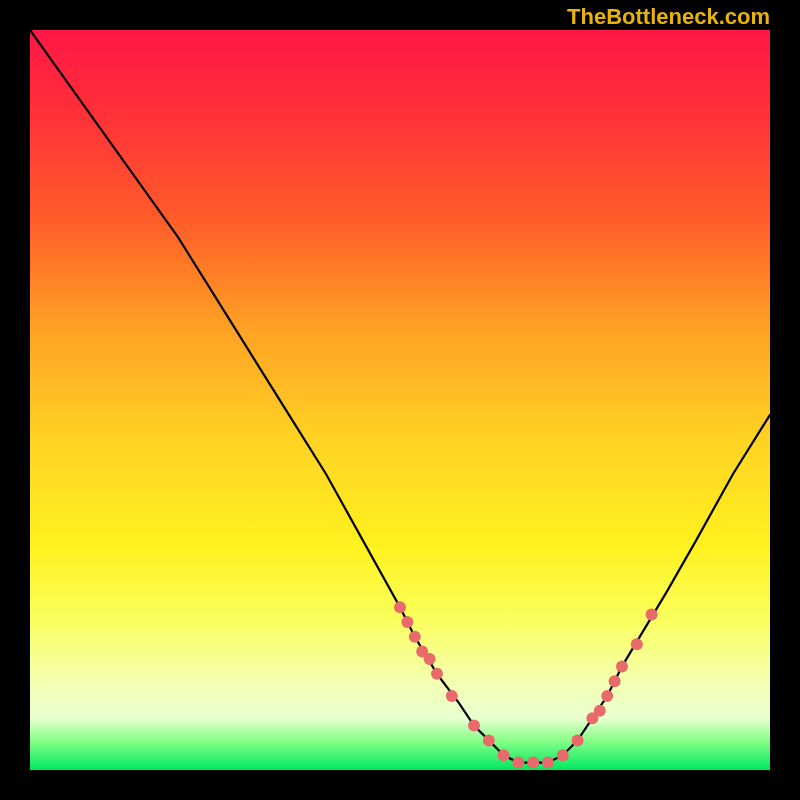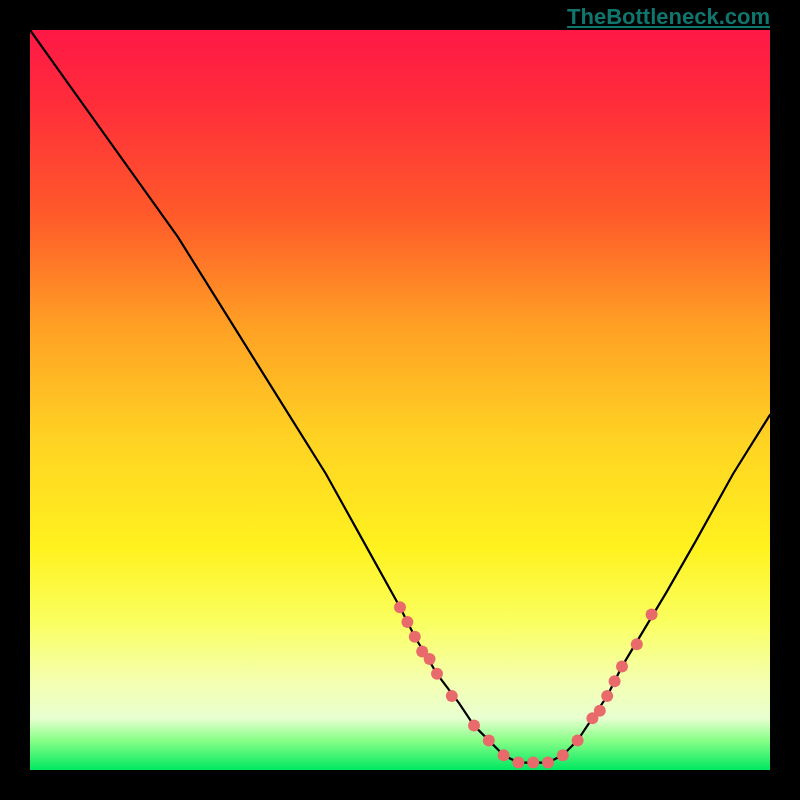--- a/index.html
+++ b/index.html
@@ -35,25 +35,24 @@
       #f4ffb0 88%,
       #e8ffd0 93%,
       #88ff88 96%,
       #00e860 100%
     );
   }
   .attribution {
     position: absolute;
     top: 4px;
     right: 30px;
-    color: #0f766e;
+    color: #eab308;
     font-size: 22px;
     font-weight: 600;
     user-select: none;
-    text-decoration: underline;
   }
   svg.curve {
     position: absolute;
     left: 0;
     top: 0;
     width: 740px;
     height: 740px;
     overflow: visible;
   }
   .curve-path {

